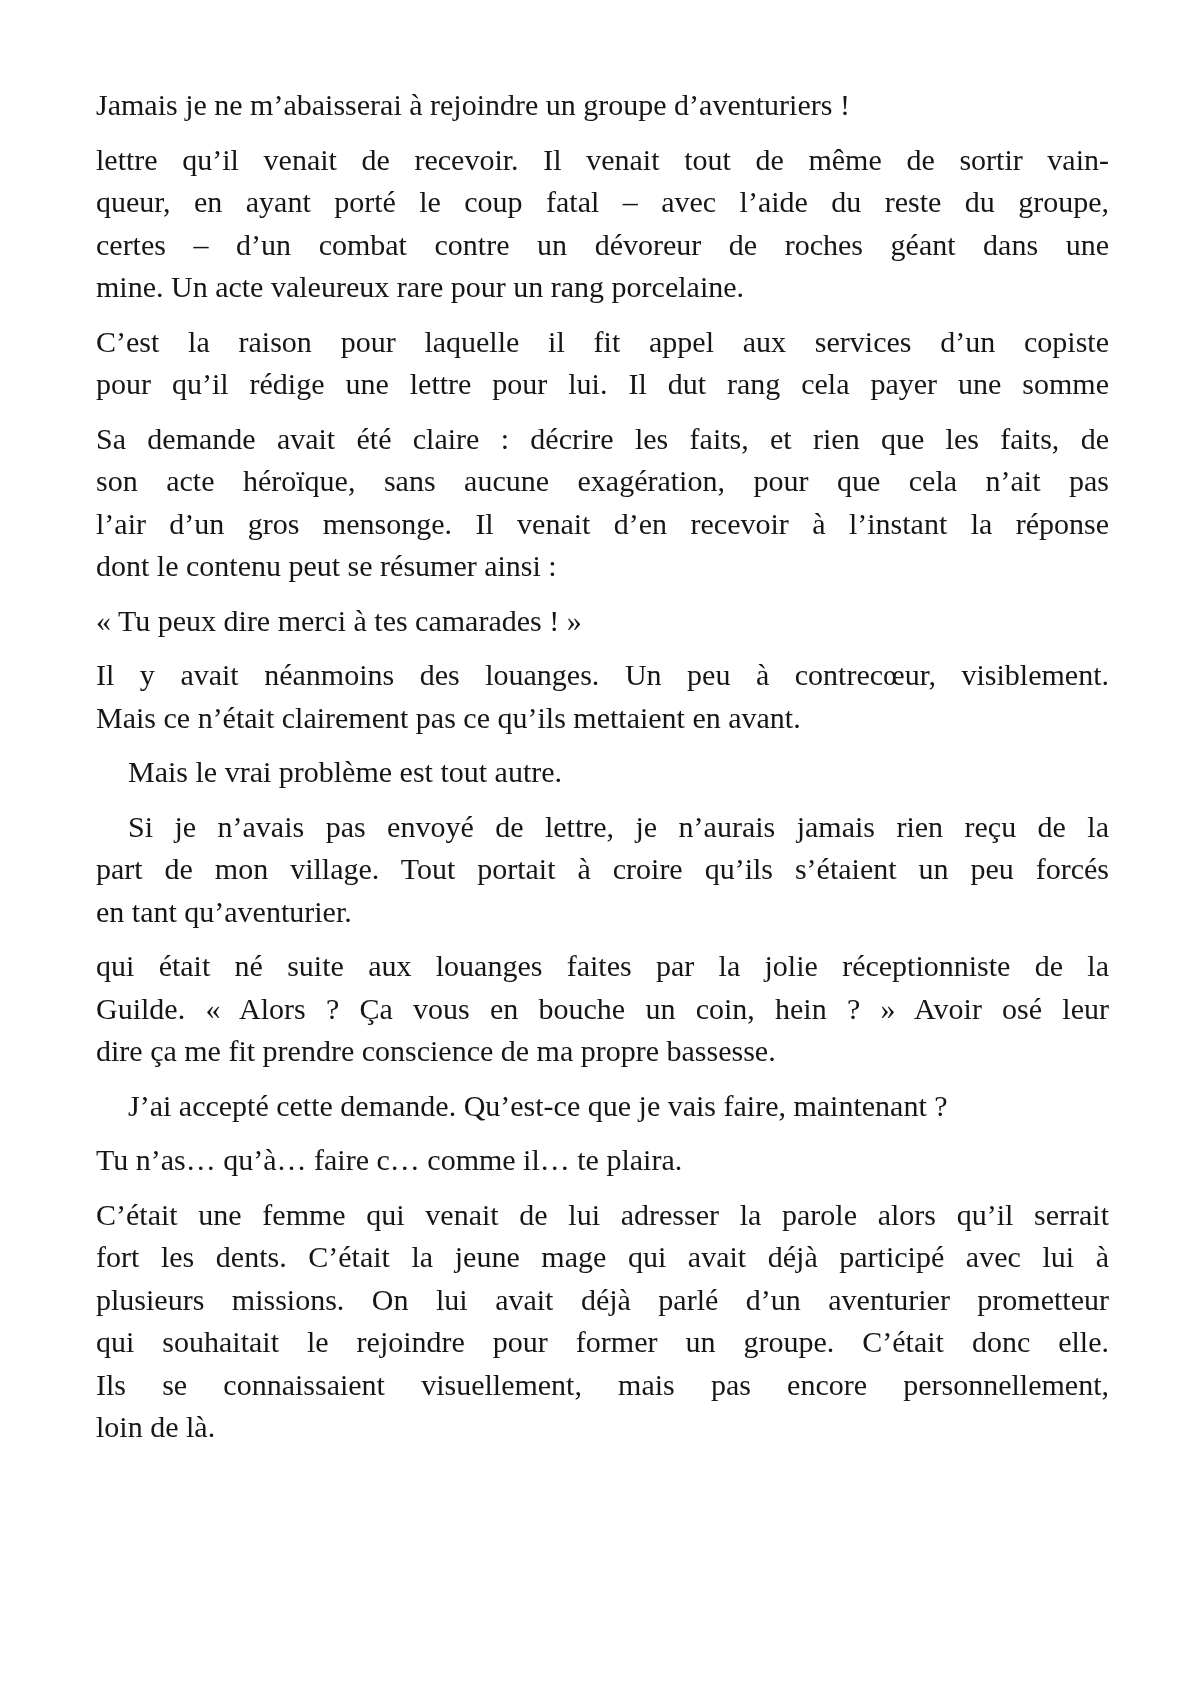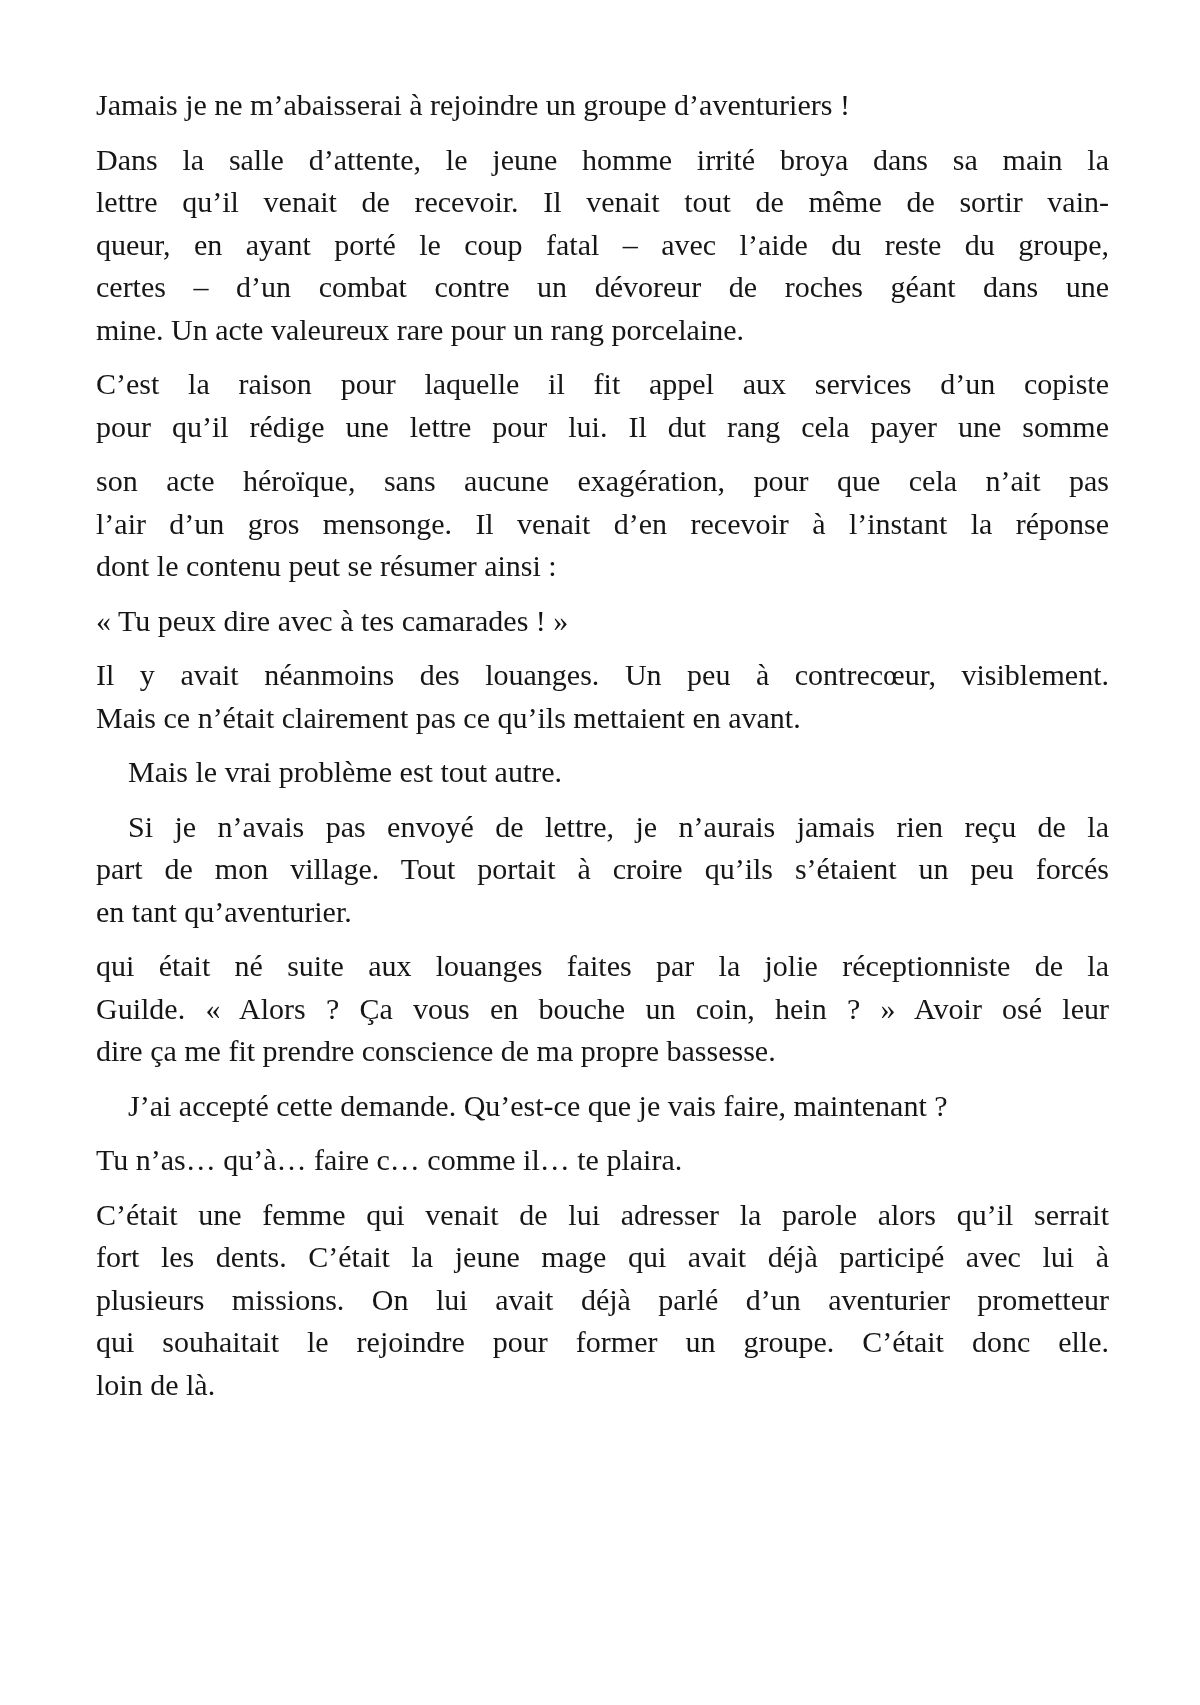--- a/index.html
+++ b/index.html
@@ -45,37 +45,37 @@
 </style>
 </head>
 <body style="background: rgb(255, 255, 255);">
 
 <div class="page">
   <div class="text-block" style="color: rgb(22, 22, 22);">
       <div class="paragraph">
         <div class="line last">Jamais je ne m’abaisserai à rejoindre un groupe d’aventuriers !</div>
       </div>
       <div class="paragraph">
-        <div class="line">Dans la salle d’attente, le jeune homme irrité broya dans sa main la</div>
         <div class="line">lettre qu’il venait de recevoir. Il venait tout de même de sortir vain-</div>
         <div class="line">queur, en ayant porté le coup fatal – avec l’aide du reste du groupe,</div>
         <div class="line">certes – d’un combat contre un dévoreur de roches géant dans une</div>
         <div class="line last">mine. Un acte valeureux rare pour un rang porcelaine.</div>
       </div>
       <div class="paragraph">
         <div class="line">C’est la raison pour laquelle il fit appel aux services d’un copiste</div>
         <div class="line">pour qu’il rédige une lettre pour lui. Il dut rang cela payer une somme</div>
       </div>
       <div class="paragraph">
+        <div class="line">Sa demande avait été claire : décrire les faits, et rien que les faits, de</div>
         <div class="line">son acte héroïque, sans aucune exagération, pour que cela n’ait pas</div>
         <div class="line">l’air d’un gros mensonge. Il venait d’en recevoir à l’instant la réponse</div>
         <div class="line last">dont le contenu peut se résumer ainsi :</div>
       </div>
       <div class="paragraph">
-        <div class="line last">« Tu peux dire avec à tes camarades ! »</div>
+        <div class="line last">« Tu peux dire merci à tes camarades ! »</div>
       </div>
       <div class="paragraph">
         <div class="line">Il y avait néanmoins des louanges. Un peu à contrecœur, visiblement.</div>
         <div class="line last">Mais ce n’était clairement pas ce qu’ils mettaient en avant.</div>
       </div>
       <div class="paragraph">
         <div class="line last indent">Mais le vrai problème est tout autre.</div>
       </div>
       <div class="paragraph">
         <div class="line indent">Si je n’avais pas envoyé de lettre, je n’aurais jamais rien reçu de la</div>
@@ -91,16 +91,17 @@
         <div class="line last indent">J’ai accepté cette demande. Qu’est-ce que je vais faire, maintenant ?</div>
       </div>
       <div class="paragraph">
         <div class="line last">Tu n’as… qu’à… faire c… comme il… te plaira.</div>
       </div>
       <div class="paragraph">
         <div class="line">C’était une femme qui venait de lui adresser la parole alors qu’il serrait</div>
         <div class="line">fort les dents. C’était la jeune mage qui avait déjà participé avec lui à</div>
         <div class="line">plusieurs missions. On lui avait déjà parlé d’un aventurier prometteur</div>
         <div class="line">qui souhaitait le rejoindre pour former un groupe. C’était donc elle.</div>
+        <div class="line">Ils se connaissaient visuellement, mais pas encore personnellement,</div>
         <div class="line last">loin de là.</div>
       </div>
     </div>
 </div>
 
 </body></html>

